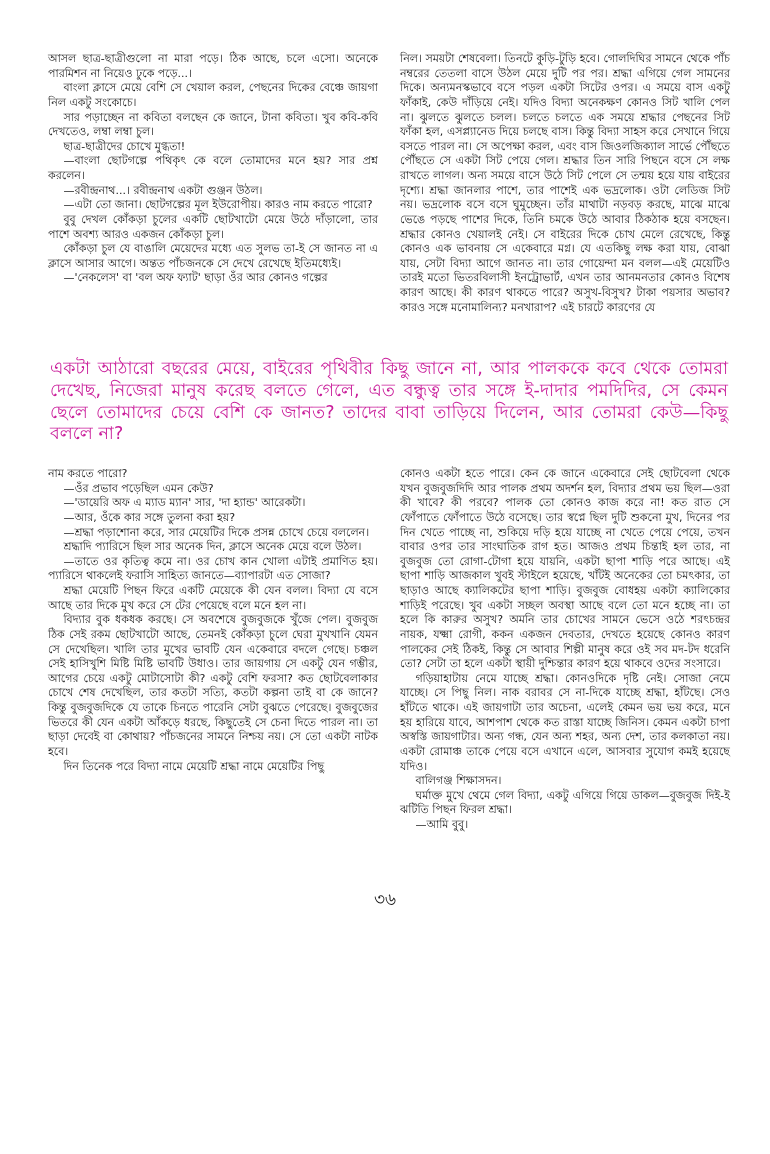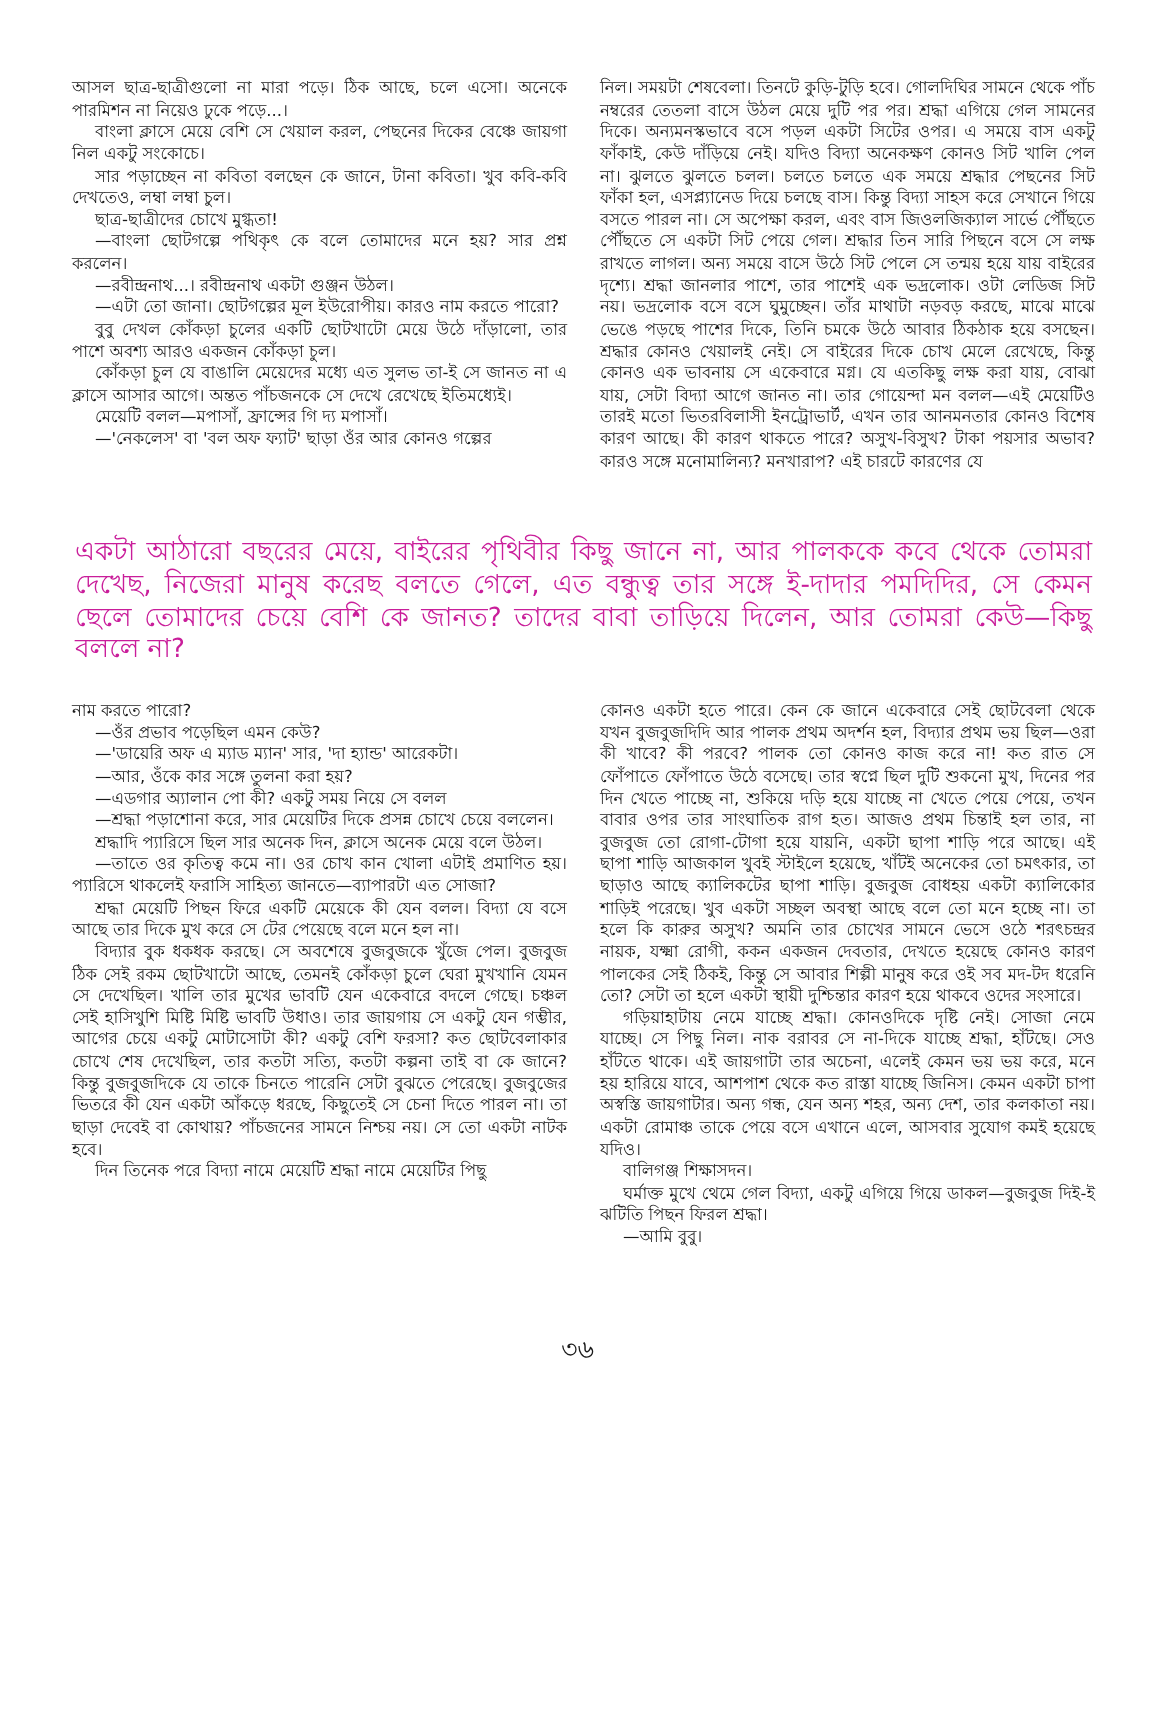--- a/index.html
+++ b/index.html
@@ -71,39 +71,37 @@
     <div class="col">
         <p>আসল ছাত্র-ছাত্রীগুলো না মারা পড়ে। ঠিক আছে, চলে এসো। অনেকে পারমিশন না নিয়েও ঢুকে পড়ে...।</p>
         <p>বাংলা ক্লাসে মেয়ে বেশি সে খেয়াল করল, পেছনের দিকের বেঞ্চে জায়গা নিল একটু সংকোচে।</p>
         <p>সার পড়াচ্ছেন না কবিতা বলছেন কে জানে, টানা কবিতা। খুব কবি-কবি দেখতেও, লম্বা লম্বা চুল।</p>
         <p>ছাত্র-ছাত্রীদের চোখে মুগ্ধতা!</p>
         <p>—বাংলা ছোটগল্পে পথিকৃৎ কে বলে তোমাদের মনে হয়? সার প্রশ্ন করলেন।</p>
         <p>—রবীন্দ্রনাথ...। রবীন্দ্রনাথ একটা গুঞ্জন উঠল।</p>
         <p>—এটা তো জানা। ছোটগল্পের মূল ইউরোপীয়। কারও নাম করতে পারো?</p>
         <p>বুবু দেখল কোঁকড়া চুলের একটি ছোটখাটো মেয়ে উঠে দাঁড়ালো, তার পাশে অবশ্য আরও একজন কোঁকড়া চুল।</p>
         <p>কোঁকড়া চুল যে বাঙালি মেয়েদের মধ্যে এত সুলভ তা-ই সে জানত না এ ক্লাসে আসার আগে। অন্তত পাঁচজনকে সে দেখে রেখেছে ইতিমধ্যেই।</p>
-        <p>মেয়েটি বলল—মপাসাঁ, ফ্রান্সের গি দ্য মপাসাঁ।</p>
         <p>—'নেকলেস' বা 'বল অফ ফ্যাট' ছাড়া ওঁর আর কোনও গল্পের</p>
       </div>
     <div class="col">
         <p>নিল। সময়টা শেষবেলা। তিনটে কুড়ি-টুড়ি হবে। গোলদিঘির সামনে থেকে পাঁচ নম্বরের তেতলা বাসে উঠল মেয়ে দুটি পর পর। শ্রদ্ধা এগিয়ে গেল সামনের দিকে। অন্যমনস্কভাবে বসে পড়ল একটা সিটের ওপর। এ সময়ে বাস একটু ফাঁকাই, কেউ দাঁড়িয়ে নেই। যদিও বিদ্যা অনেকক্ষণ কোনও সিট খালি পেল না। ঝুলতে ঝুলতে চলল। চলতে চলতে এক সময়ে শ্রদ্ধার পেছনের সিট ফাঁকা হল, এসপ্ল্যানেড দিয়ে চলছে বাস। কিন্তু বিদ্যা সাহস করে সেখানে গিয়ে বসতে পারল না। সে অপেক্ষা করল, এবং বাস জিওলজিক্যাল সার্ভে পৌঁছতে পৌঁছতে সে একটা সিট পেয়ে গেল। শ্রদ্ধার তিন সারি পিছনে বসে সে লক্ষ রাখতে লাগল। অন্য সময়ে বাসে উঠে সিট পেলে সে তন্ময় হয়ে যায় বাইরের দৃশ্যে। শ্রদ্ধা জানলার পাশে, তার পাশেই এক ভদ্রলোক। ওটা লেডিজ সিট নয়। ভদ্রলোক বসে বসে ঘুমুচ্ছেন। তাঁর মাথাটা নড়বড় করছে, মাঝে মাঝে ভেঙে পড়ছে পাশের দিকে, তিনি চমকে উঠে আবার ঠিকঠাক হয়ে বসছেন। শ্রদ্ধার কোনও খেয়ালই নেই। সে বাইরের দিকে চোখ মেলে রেখেছে, কিন্তু কোনও এক ভাবনায় সে একেবারে মগ্ন। যে এতকিছু লক্ষ করা যায়, বোঝা যায়, সেটা বিদ্যা আগে জানত না। তার গোয়েন্দা মন বলল—এই মেয়েটিও তারই মতো ভিতরবিলাসী ইনট্রোভার্ট, এখন তার আনমনতার কোনও বিশেষ কারণ আছে। কী কারণ থাকতে পারে? অসুখ-বিসুখ? টাকা পয়সার অভাব? কারও সঙ্গে মনোমালিন্য? মনখারাপ? এই চারটে কারণের যে</p>
       </div>
   </div>
 
   <div class="highlight-block">
     <p style="color: rgb(201, 29, 154); margin-top: 25px;">একটা আঠারো বছরের মেয়ে, বাইরের পৃথিবীর কিছু জানে না, আর পালককে কবে থেকে তোমরা দেখেছ, নিজেরা মানুষ করেছ বলতে গেলে, এত বন্ধুত্ব তার সঙ্গে ই-দাদার পমদিদির, সে কেমন ছেলে তোমাদের চেয়ে বেশি কে জানত? তাদের বাবা তাড়িয়ে দিলেন, আর তোমরা কেউ—কিছু বললে না?</p>
   </div>
 
   <div class="two-col bottom-section">
     <div class="col">
         <p>নাম করতে পারো?</p>
         <p>—ওঁর প্রভাব পড়েছিল এমন কেউ?</p>
         <p>—'ডায়েরি অফ এ ম্যাড ম্যান' সার, 'দা হ্যান্ড' আরেকটা।</p>
         <p>—আর, ওঁকে কার সঙ্গে তুলনা করা হয়?</p>
-        <p>—এডগার অ্যালান পো কী? একটু সময় নিয়ে সে বলল</p>
         <p>—শ্রদ্ধা পড়াশোনা করে, সার মেয়েটির দিকে প্রসন্ন চোখে চেয়ে বললেন।</p>
         <p>শ্রদ্ধাদি প্যারিসে ছিল সার অনেক দিন, ক্লাসে অনেক মেয়ে বলে উঠল।</p>
         <p>—তাতে ওর কৃতিত্ব কমে না। ওর চোখ কান খোলা এটাই প্রমাণিত হয়। প্যারিসে থাকলেই ফরাসি সাহিত্য জানতে—ব্যাপারটা এত সোজা?</p>
         <p>শ্রদ্ধা মেয়েটি পিছন ফিরে একটি মেয়েকে কী যেন বলল। বিদ্যা যে বসে আছে তার দিকে মুখ করে সে টের পেয়েছে বলে মনে হল না।</p>
         <p>বিদ্যার বুক ধকধক করছে। সে অবশেষে বুজবুজকে খুঁজে পেল। বুজবুজ ঠিক সেই রকম ছোটখাটো আছে, তেমনই কোঁকড়া চুলে ঘেরা মুখখানি যেমন সে দেখেছিল। খালি তার মুখের ভাবটি যেন একেবারে বদলে গেছে। চঞ্চল সেই হাসিখুশি মিষ্টি মিষ্টি ভাবটি উধাও। তার জায়গায় সে একটু যেন গম্ভীর, আগের চেয়ে একটু মোটাসোটা কী? একটু বেশি ফরসা? কত ছোটবেলাকার চোখে শেষ দেখেছিল, তার কতটা সত্যি, কতটা কল্পনা তাই বা কে জানে? কিন্তু বুজবুজদিকে যে তাকে চিনতে পারেনি সেটা বুঝতে পেরেছে। বুজবুজের ভিতরে কী যেন একটা আঁকড়ে ধরছে, কিছুতেই সে চেনা দিতে পারল না। তা ছাড়া দেবেই বা কোথায়? পাঁচজনের সামনে নিশ্চয় নয়। সে তো একটা নাটক হবে।</p>
         <p>দিন তিনেক পরে বিদ্যা নামে মেয়েটি শ্রদ্ধা নামে মেয়েটির পিছু</p>
       </div>
     <div class="col">
         <p>কোনও একটা হতে পারে। কেন কে জানে একেবারে সেই ছোটবেলা থেকে যখন বুজবুজদিদি আর পালক প্রথম অদর্শন হল, বিদ্যার প্রথম ভয় ছিল—ওরা কী খাবে? কী পরবে? পালক তো কোনও কাজ করে না! কত রাত সে ফোঁপাতে ফোঁপাতে উঠে বসেছে। তার স্বপ্নে ছিল দুটি শুকনো মুখ, দিনের পর দিন খেতে পাচ্ছে না, শুকিয়ে দড়ি হয়ে যাচ্ছে না খেতে পেয়ে পেয়ে, তখন বাবার ওপর তার সাংঘাতিক রাগ হত। আজও প্রথম চিন্তাই হল তার, না বুজবুজ তো রোগা-টোগা হয়ে যায়নি, একটা ছাপা শাড়ি পরে আছে। এই ছাপা শাড়ি আজকাল খুবই স্টাইলে হয়েছে, খাঁটই অনেকের তো চমৎকার, তা ছাড়াও আছে ক্যালিকটের ছাপা শাড়ি। বুজবুজ বোধহয় একটা ক্যালিকোর শাড়িই পরেছে। খুব একটা সচ্ছল অবস্থা আছে বলে তো মনে হচ্ছে না। তা হলে কি কারুর অসুখ? অমনি তার চোখের সামনে ভেসে ওঠে শরৎচন্দ্রর নায়ক, যক্ষ্মা রোগী, ককন একজন দেবতার, দেখতে হয়েছে কোনও কারণ পালকের সেই ঠিকই, কিন্তু সে আবার শিল্পী মানুষ করে ওই সব মদ-টদ ধরেনি তো? সেটা তা হলে একটা স্থায়ী দুশ্চিন্তার কারণ হয়ে থাকবে ওদের সংসারে।</p>
         <p>গড়িয়াহাটায় নেমে যাচ্ছে শ্রদ্ধা। কোনওদিকে দৃষ্টি নেই। সোজা নেমে যাচ্ছে। সে পিছু নিল। নাক বরাবর সে না-দিকে যাচ্ছে শ্রদ্ধা, হাঁটছে। সেও হাঁটতে থাকে। এই জায়গাটা তার অচেনা, এলেই কেমন ভয় ভয় করে, মনে হয় হারিয়ে যাবে, আশপাশ থেকে কত রাস্তা যাচ্ছে জিনিস। কেমন একটা চাপা অস্বস্তি জায়গাটার। অন্য গন্ধ, যেন অন্য শহর, অন্য দেশ, তার কলকাতা নয়। একটা রোমাঞ্চ তাকে পেয়ে বসে এখানে এলে, আসবার সুযোগ কমই হয়েছে যদিও।</p>

